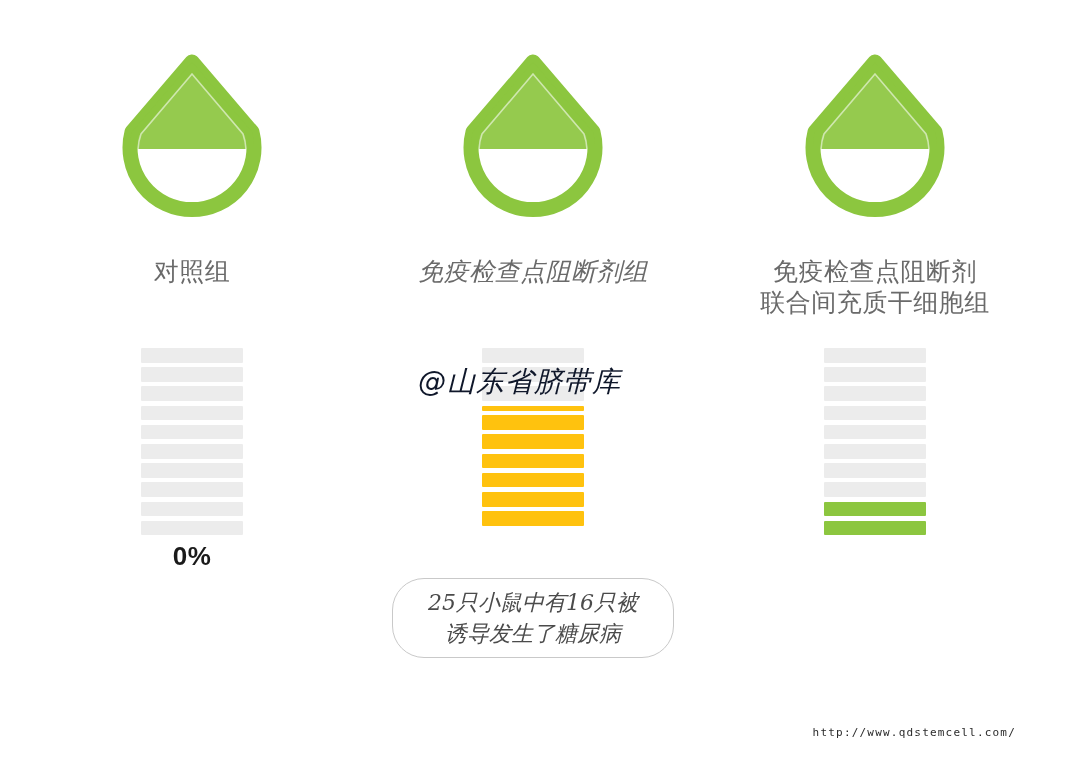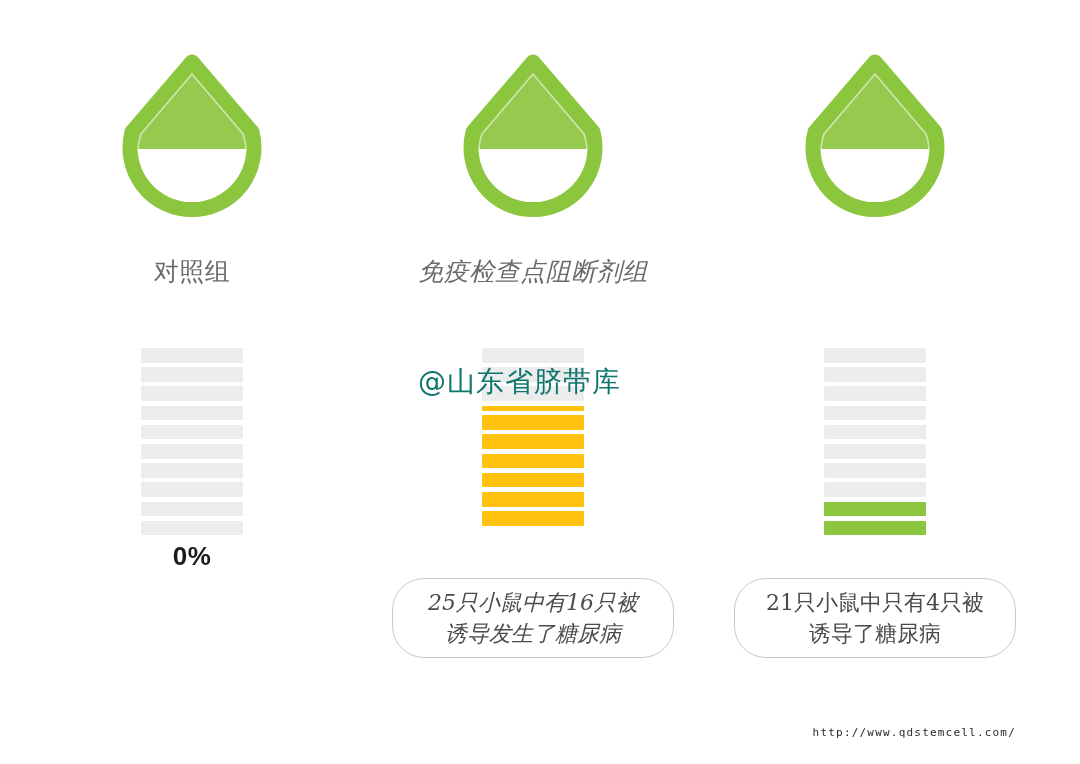--- a/index.html
+++ b/index.html
@@ -83,23 +83,24 @@
     text-align:center;
     white-space:pre-line;
   }
 
   
   .watermark{
     position:absolute;
     left:418px;top:363px;
     font-family:"DejaVu Sans","Liberation Sans",sans-serif;
     font-size:28px;
-    color:#0f766e;
+    color:#0f172a;
     letter-spacing:1px;
     pointer-events:none;
+    font-style:italic;
   }
 
   
   .footer-url{
     position:absolute;
     right:16px;bottom:25px;
     font-family:"DejaVu Sans Mono","Liberation Mono",monospace;
     font-size:11px;
     color:#2b2b2b;
     letter-spacing:1.2px;
@@ -189,38 +190,36 @@
           <clipPath id="clipTop2">
               <rect x="0" y="0" width="180" height="97"></rect>
             </clipPath>
         </defs>
         <path d="M90 10 L150 80 A62 62 0 1 1 30 80 Z" fill="none" stroke="#8CC63F" stroke-width="15" stroke-linejoin="round"></path>
         <path d="M90 10 L150 80 A62 62 0 1 1 30 80 Z" fill="#8CC63F" clip-path="url(#clipTop2)" opacity="0.92"></path>
         <path d="M90 22 L141 82 A54 54 0 1 1 39 82 Z" fill="none" stroke="#ffffff" stroke-width="1.6" opacity="0.55" clip-path="url(#clipTop2)"></path>
       </svg>
     </div>
 
+    <div class="group-label">免疫检查点阻断剂
+联合间充质干细胞组</div>
 
     <div class="stack">
       <div class="seg"></div>
       <div class="seg"></div>
       <div class="seg"></div>
       <div class="seg"></div>
       <div class="seg"></div>
       <div class="seg"></div>
       <div class="seg"></div>
       <div class="seg"></div>
       <div class="seg green"></div>
       <div class="seg green"></div>
     </div>
 
 
-    <div class="caption caption-2">
-      <div class="caption-text">21只小鼠中只有4只被
-诱导了糖尿病</div>
-    </div>
   </div>
 
   <div class="watermark">@山东省脐带库</div>
 
   <div class="footer-url">http://www.qdstemcell.com/</div>
 
 </div>
 
 </body></html>

